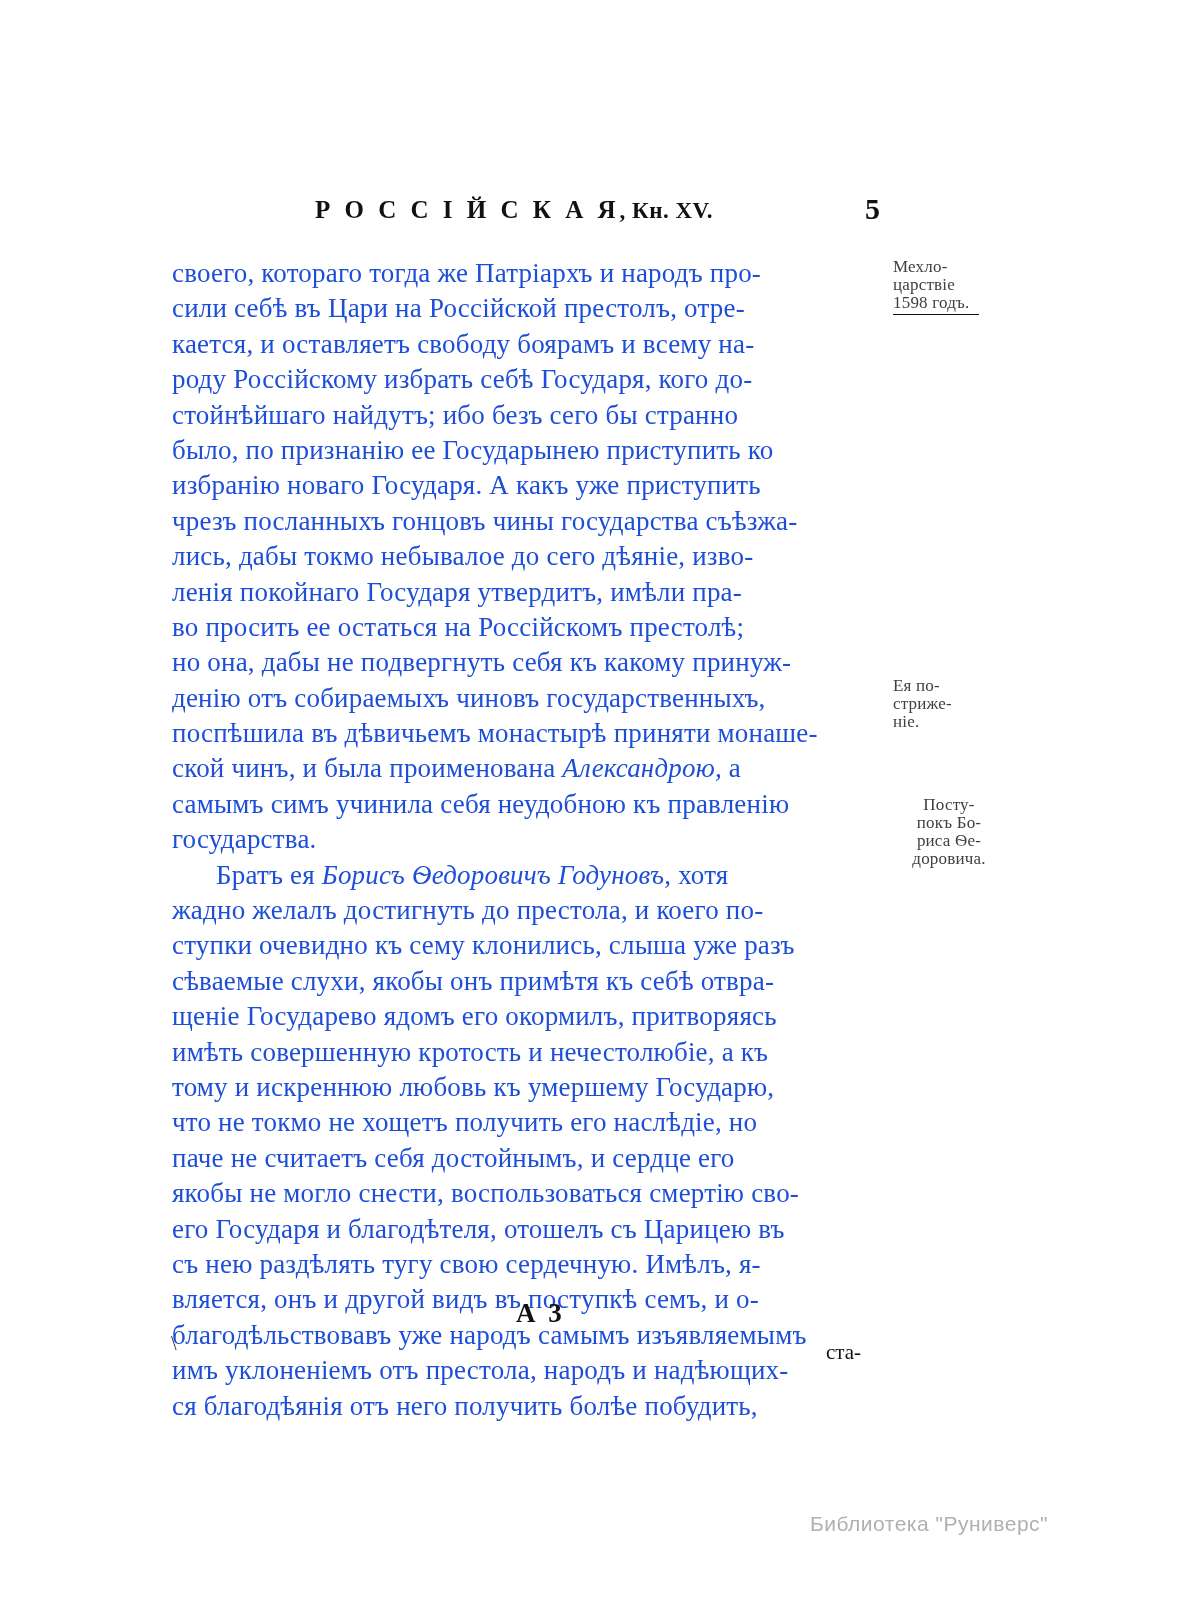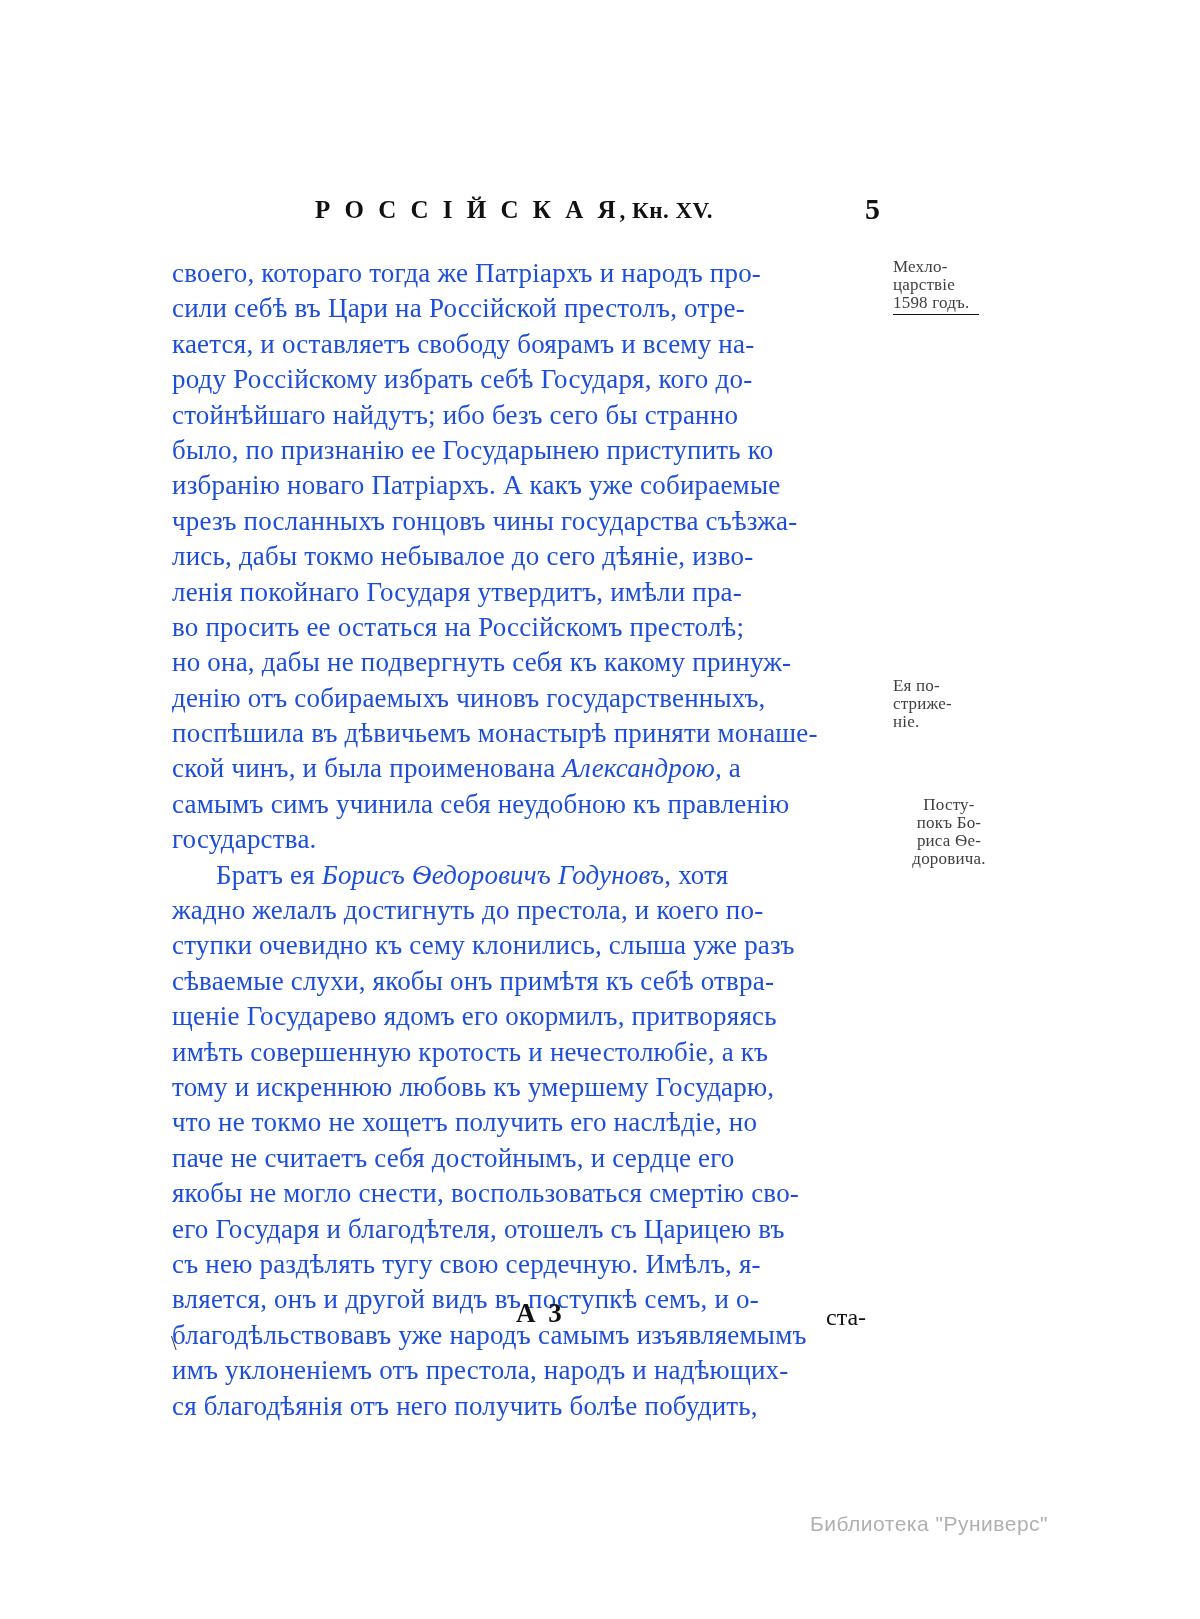--- a/index.html
+++ b/index.html
@@ -109,22 +109,22 @@
     position: absolute;
     left: 516px;
     top: 1298px;
     font-size: 27px;
     font-weight: 600;
     letter-spacing: 3px;
   }
   .catchword {
     position: absolute;
     left: 826px;
-    top: 1304px;
-    font-size: 24px;
+    top: 1340px;
+    font-size: 21px;
   }
   .tick {
     position: absolute;
     left: 171px;
     top: 1332px;
     font-size: 20px;
     color: #333;
   }
 
   .watermark {
@@ -174,21 +174,21 @@
           <span>стойнѣйшаго найдутъ; ибо безъ сего бы странно</span>
         </span>
       </div>
     <div class="line">
         <span class="j">
           <span>было, по признанію ее Государынею приступить ко</span>
         </span>
       </div>
     <div class="line">
         <span class="j">
-          <span>избранію новаго Патріархъ. А какъ уже собираемые</span>
+          <span>избранію новаго Государя. А какъ уже приступить</span>
         </span>
       </div>
     <div class="line">
         <span class="j">
           <span>чрезъ посланныхъ гонцовъ чины государства съѣзжа-</span>
         </span>
       </div>
     <div class="line">
         <span class="j">
           <span>лись, дабы токмо небывалое до сего дѣяніе, изво-</span>

